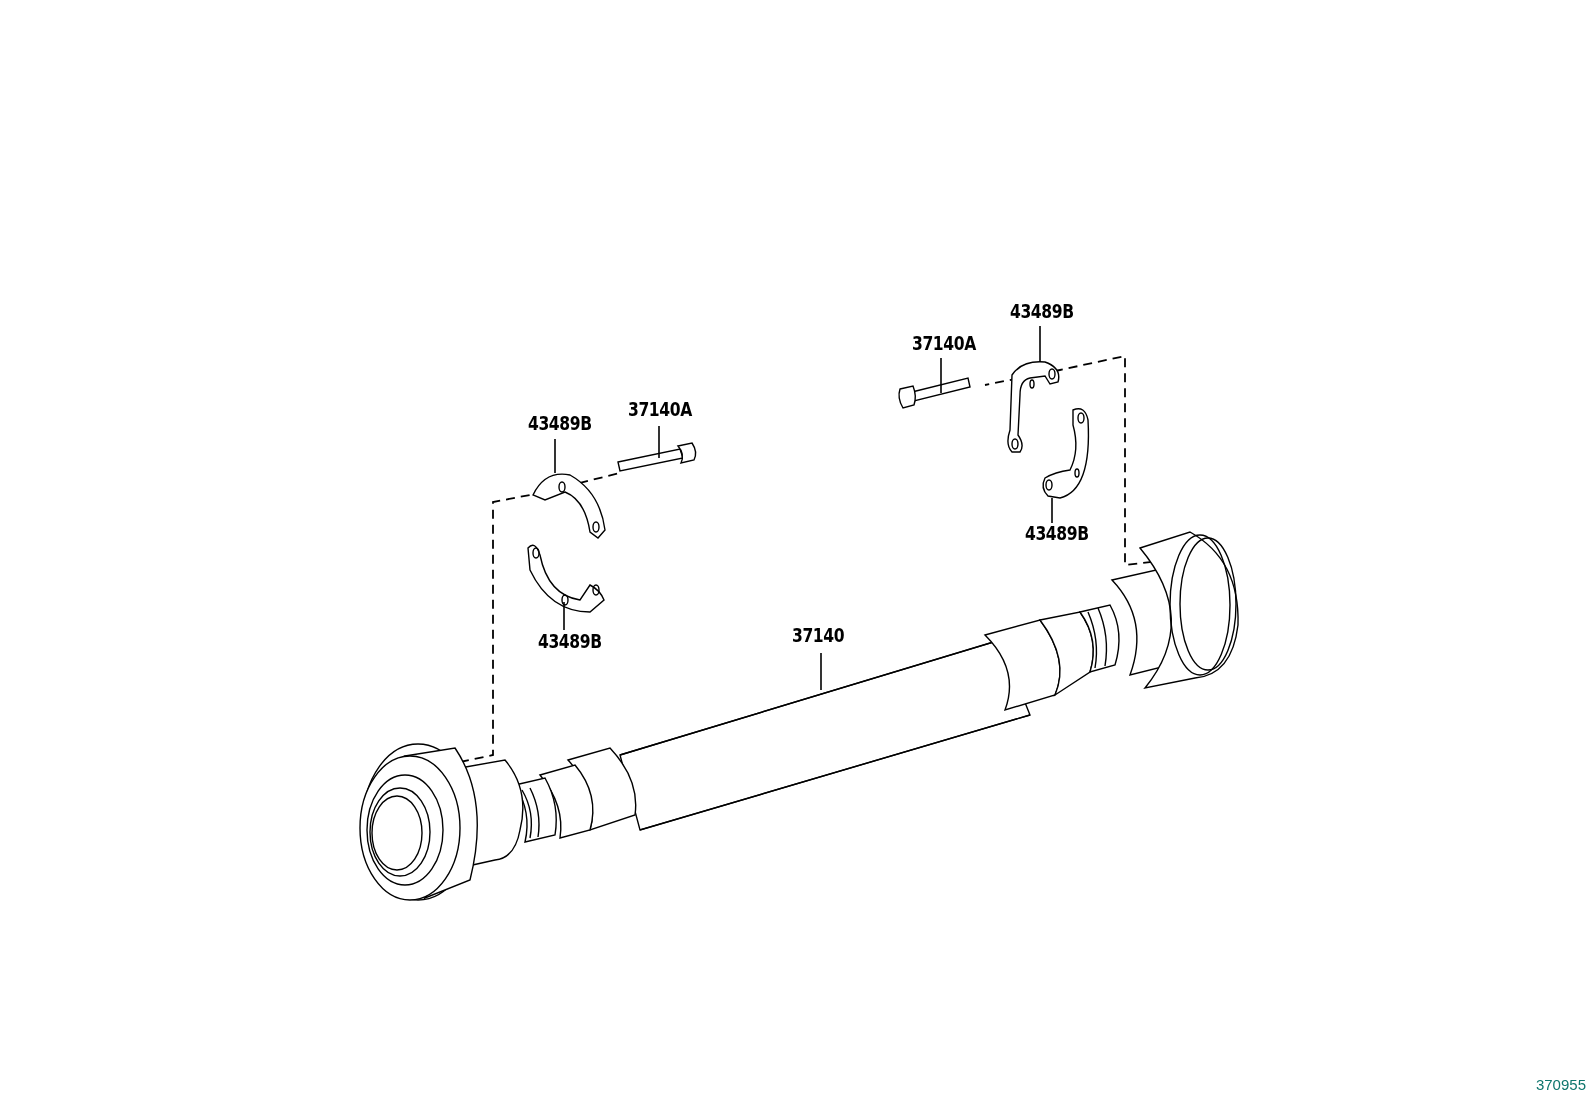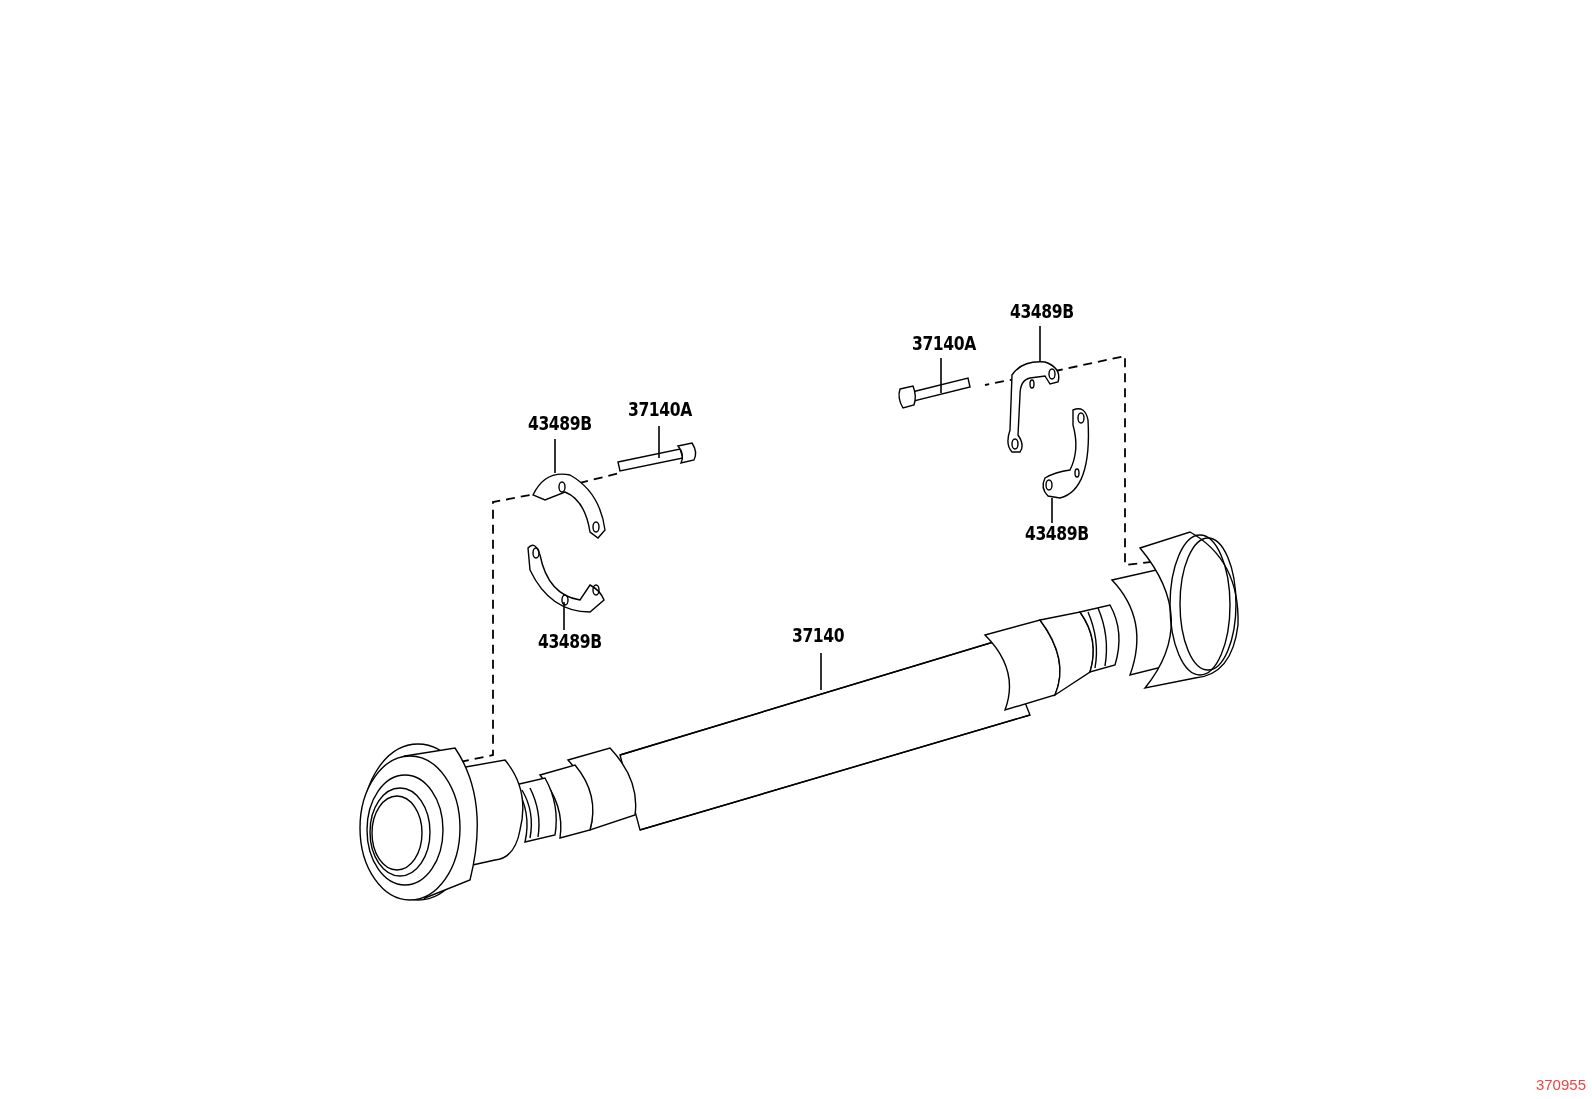--- a/index.html
+++ b/index.html
@@ -1,19 +1,19 @@
 <!DOCTYPE html>
 <html><head>
 <meta charset="utf-8">
 <style>
   html, body { margin:0; padding:0; background:#ffffff; }
   body { width:1592px; height:1099px; position:relative; overflow:hidden; font-family:"DejaVu Sans Condensed","DejaVu Sans", sans-serif; }
   #canvas { position:absolute; left:0; top:0; width:1592px; height:1099px; }
   .label { position:absolute; font-family:"DejaVu Sans", sans-serif; font-size:19px; font-weight:bold; color:#000; letter-spacing:-0.5px; transform:scaleX(0.82); transform-origin:left top; white-space:nowrap; cursor:pointer; }
-  .docnum { position:absolute; font-family:"Liberation Sans", sans-serif; font-size:15px; color:#ef4444; right:6px; bottom:6px; }
+  .docnum { position:absolute; font-family:"Liberation Sans", sans-serif; font-size:15px; color:#0f766e; right:6px; bottom:6px; }
   svg .ln { fill:none; stroke:#000; stroke-width:1.4; }
   svg .fill { fill:#fff; stroke:#000; stroke-width:1.4; }
   svg .dash { fill:none; stroke:#000; stroke-width:1.8; stroke-dasharray:9 6; }
   svg .lead { fill:none; stroke:#000; stroke-width:1.6; }
 </style>
 </head>
 <body>
 
 <svg id="canvas" viewBox="0 0 1592 1099" xmlns="http://www.w3.org/2000/svg">
 

